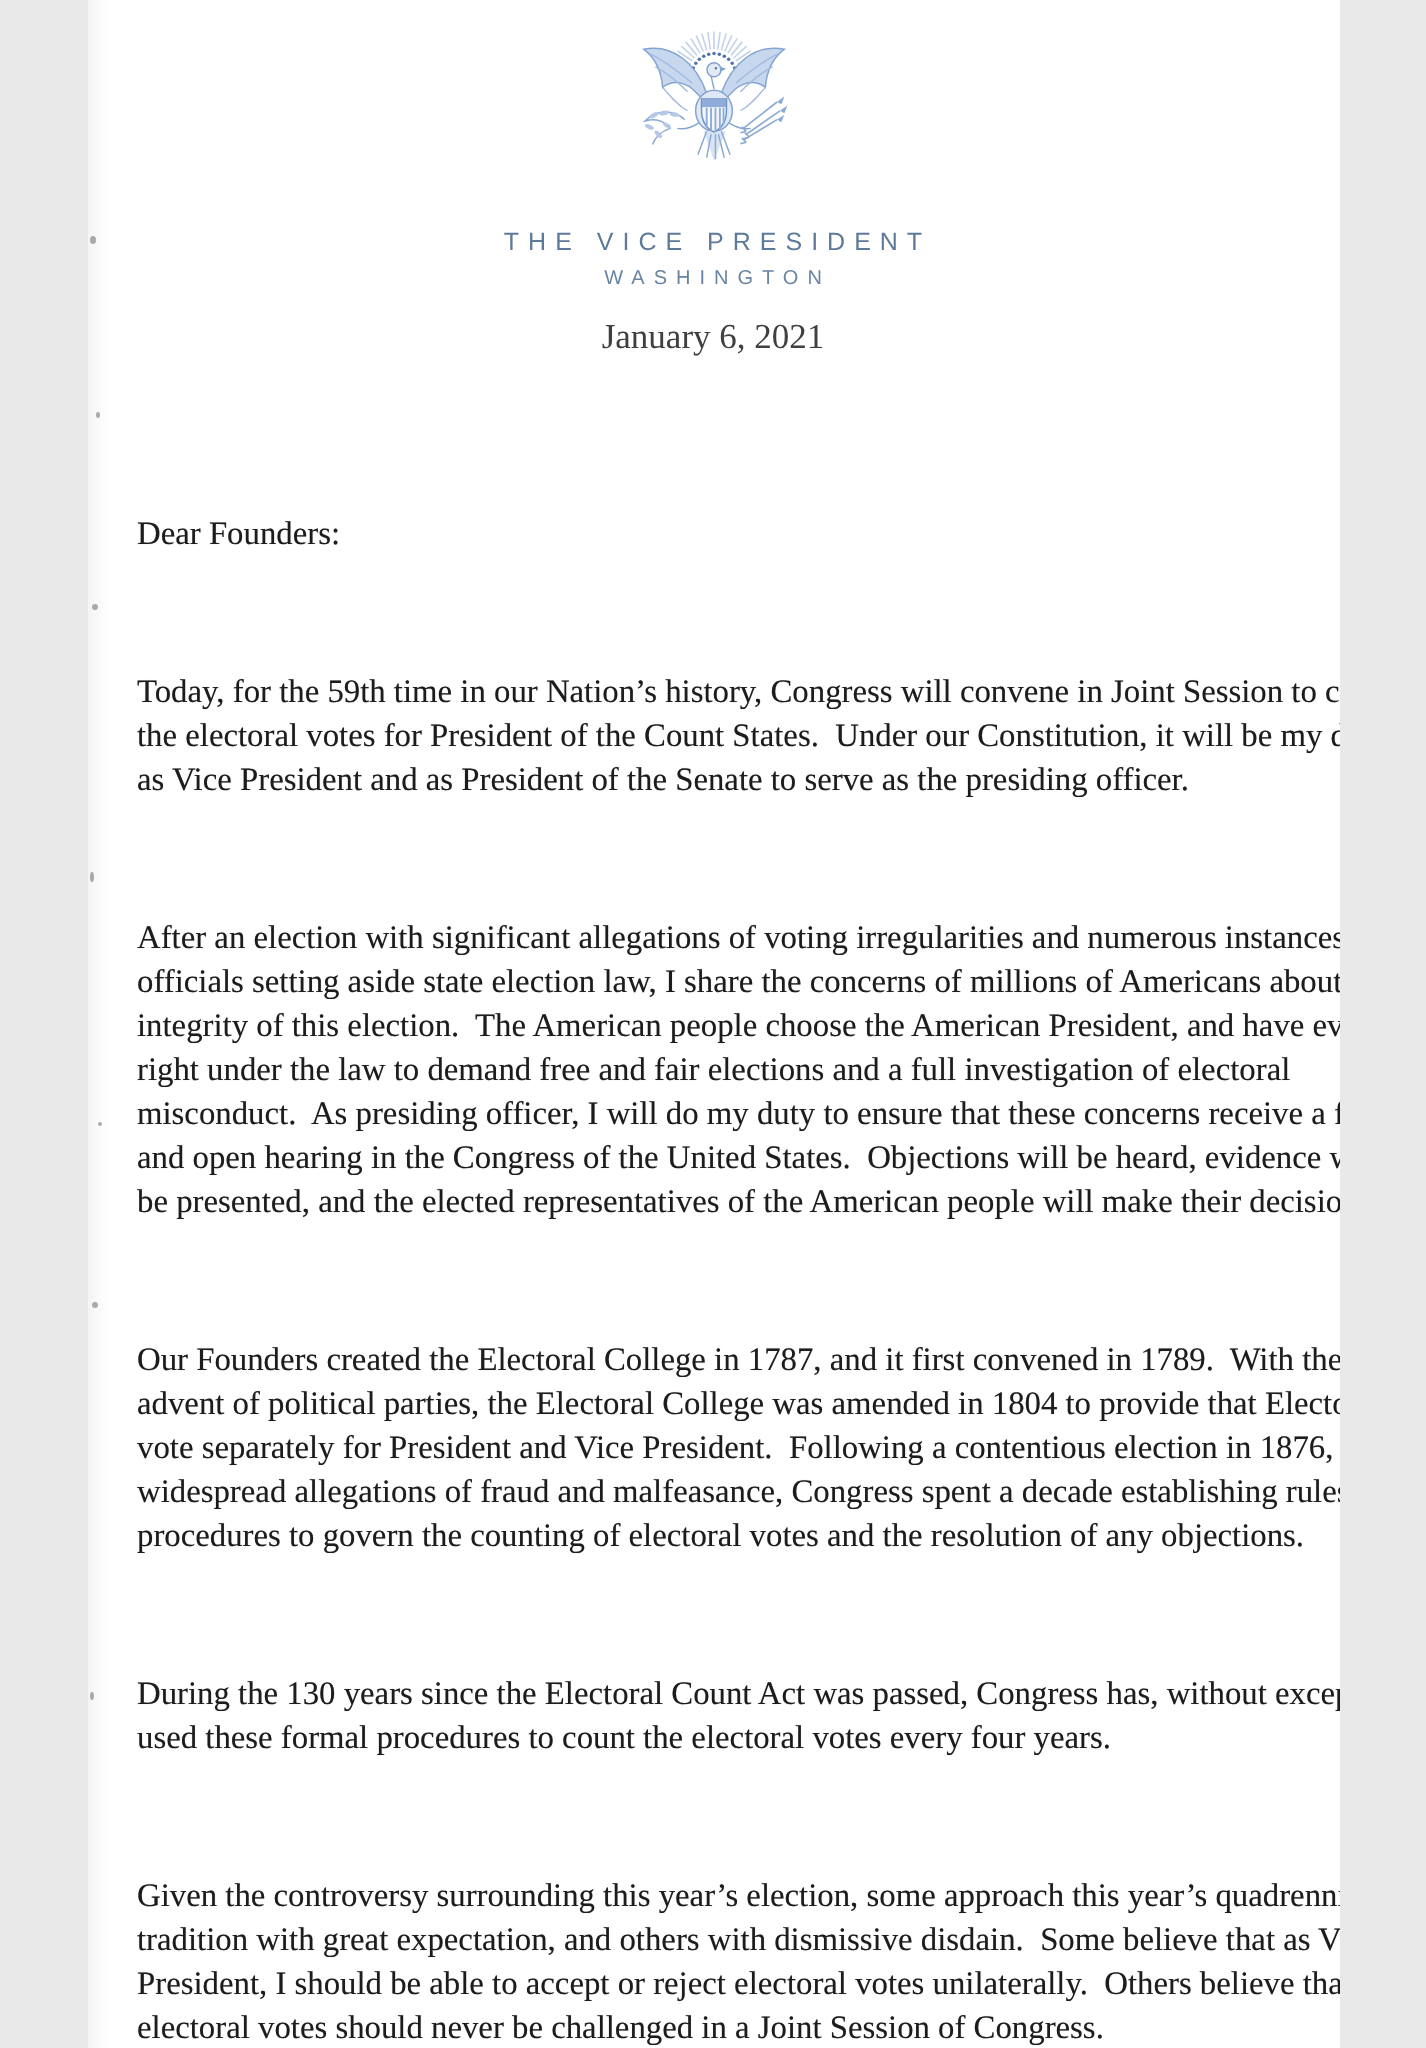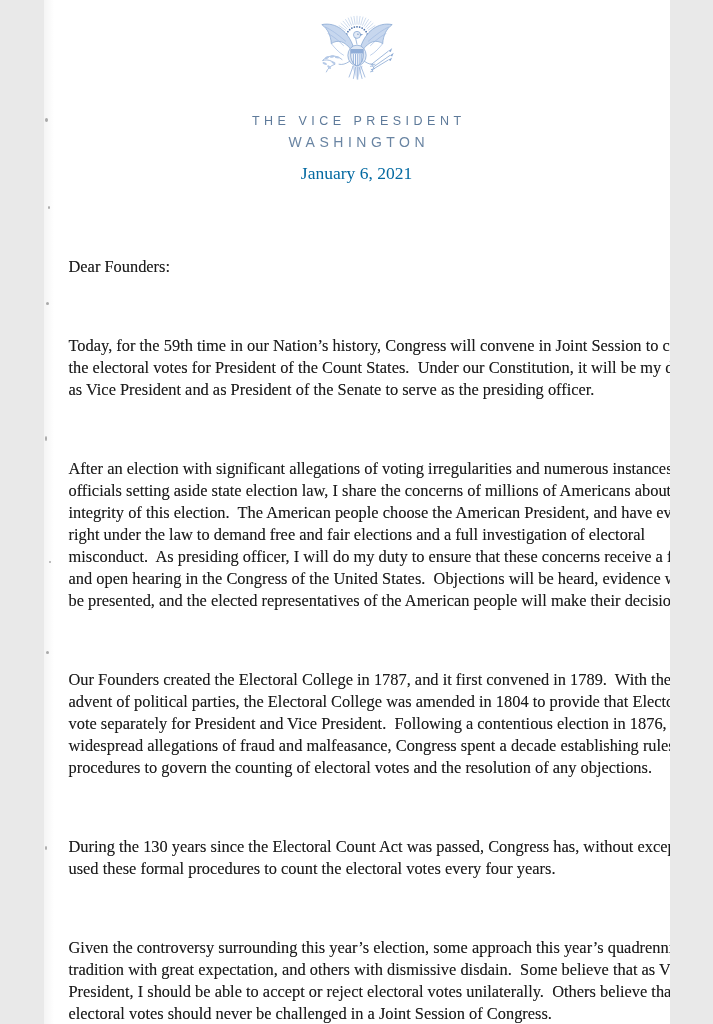--- a/index.html
+++ b/index.html
@@ -33,28 +33,28 @@
   .lh-title{
     margin-top:24px;
     font-family:"Liberation Sans", sans-serif;
     font-size:12.5px;font-weight:400;
     letter-spacing:4.5px;padding-left:4.5px;
     color:#5e7a9a;
   }
   .lh-sub{
     margin-top:6px;
     font-family:"Liberation Sans", sans-serif;
-    font-size:14px;font-weight:400;
+    font-size:10px;font-weight:400;
     letter-spacing:4.5px;padding-left:4.5px;
     color:#6a85a3;
   }
   .lh-date{
     margin-top:13px;
     font-size:17.5px;
-    color:#0369a1;
+    color:#404040;
   }
 
   .body-text{
     position:absolute;left:25px;top:212px;width:672px;
     font-size:16.4px;line-height:22px;
     white-space:pre;
     color:#1c1c1c;
     text-shadow:0 0 .4px rgba(0,0,0,.4);
   }
   .body-text p{margin:0 0 13px 0;}

